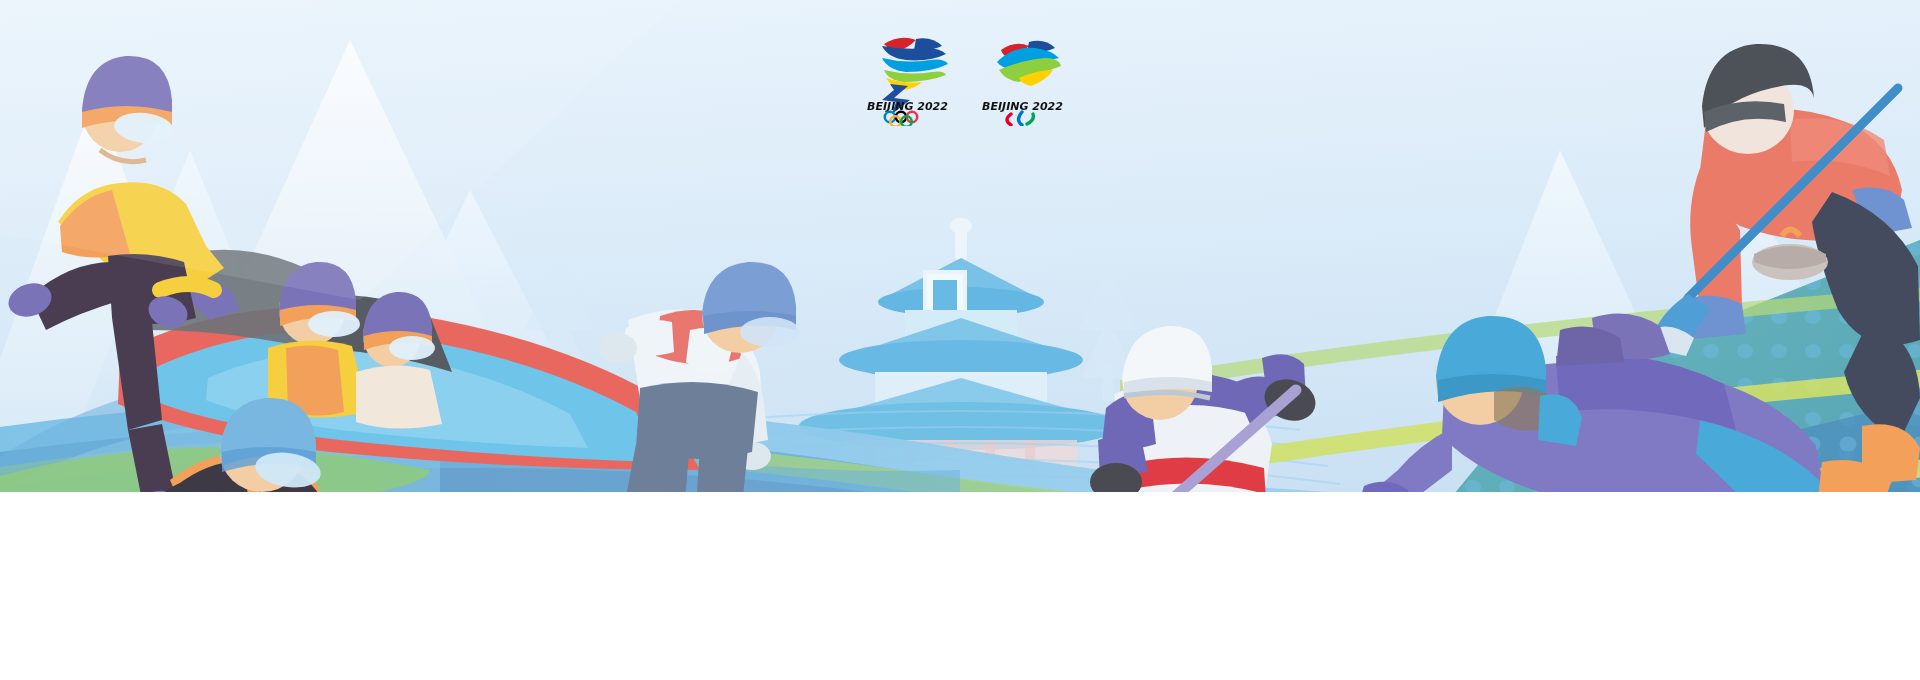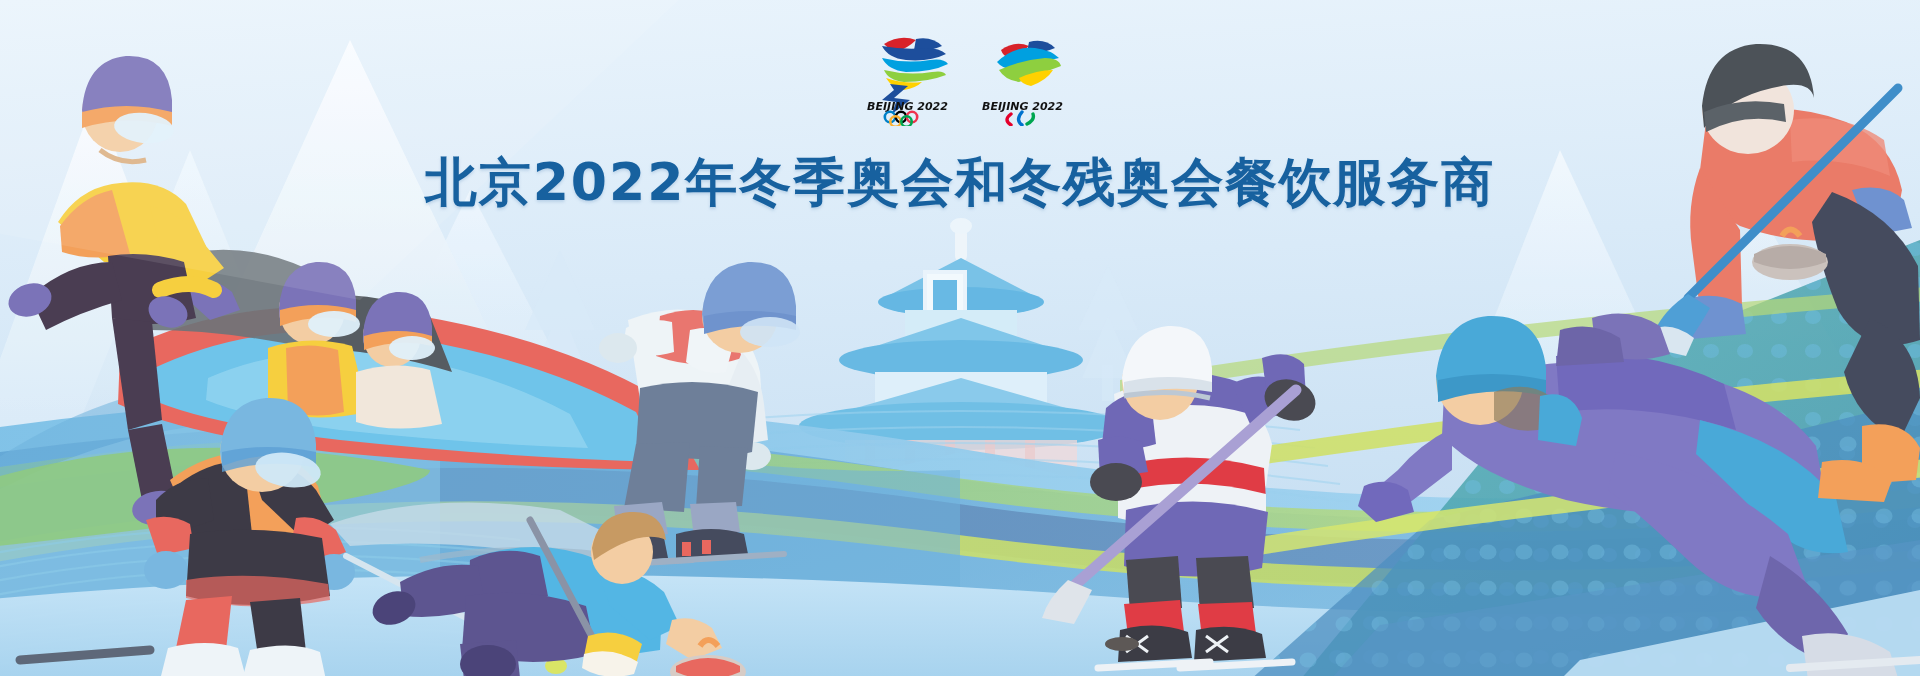--- a/index.html
+++ b/index.html
@@ -1,21 +1,21 @@
 <!DOCTYPE html>
 <html><head>
 <meta charset="utf-8">
 <title>Beijing 2022 Banner</title>
 <style>
   html,body{margin:0;padding:0;background:#ffffff;}
   body{font-family:"Liberation Sans","DejaVu Sans",sans-serif;}
 
   #banner{
     position:relative;
-    width:1920px;height:676px;
+    width:1920px;height:492px;
     overflow:hidden;
     background:linear-gradient(176deg,#e8f2fa 0%,#dcebf8 22%,#cfe4f6 48%,#c5dff4 70%,#bdd9f1 100%);
   }
   #banner svg.layer{
     position:absolute;top:0;left:0;width:1920px;height:680px;
     display:block;
   }
 
   
   #logos{
@@ -445,15 +445,14 @@
         <text x="47.5" y="82" text-anchor="middle" font-family="'DejaVu Sans','Liberation Sans',sans-serif" font-size="11" font-weight="bold" font-style="italic" fill="#111111">BEIJING 2022</text>
         <g fill="none" stroke-width="3.4" stroke-linecap="round">
           <path d="M36 86 Q28 92 36 97" stroke="#e4002b"></path>
           <path d="M47 84 Q40 92 47 97" stroke="#0072ce"></path>
           <path d="M58 86 Q60 92 52 96" stroke="#00a651"></path>
         </g>
       </svg>
     </div>
   </div>
 
-  <div id="title">北京2022年冬季奥会和冬残奥会餐饮服务商</div>
 
 </div>
 
 </body></html>

